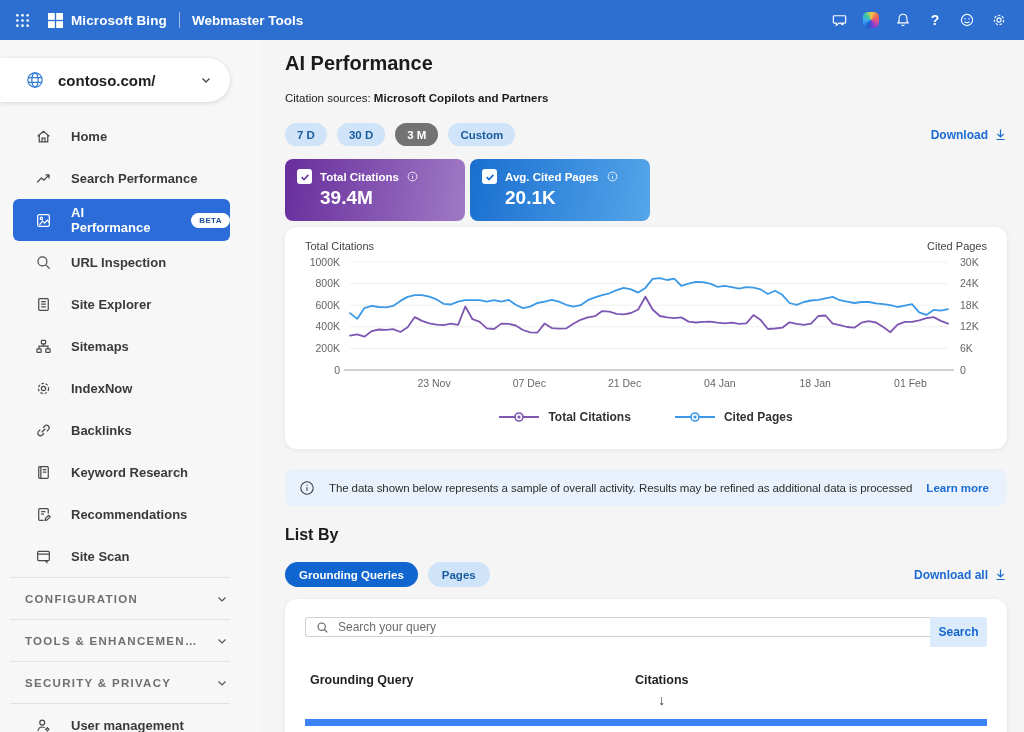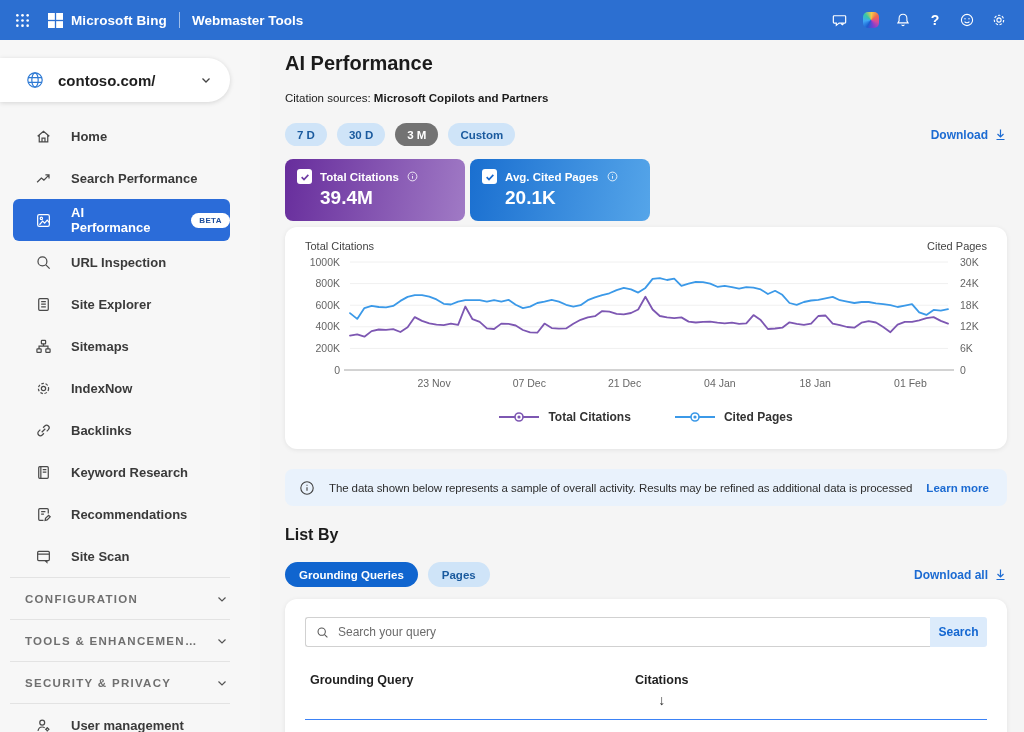--- a/index.html
+++ b/index.html
@@ -62,25 +62,25 @@
   .banner-text { font-size: 11.5px; color: #2e2e2e; flex: 1; white-space: nowrap; overflow: hidden; letter-spacing: -.1px; }
   .learn-more { color: #1c6bd2; font-size: 11.5px; font-weight: 600; white-space: nowrap; cursor: pointer; }
 
   .listby-title { margin-top: 20px; font-size: 16px; font-weight: 700; color: #1b1b1b; }
   .listby-row { margin-top: 18px; display: flex; align-items: center; }
   .tab-pill { height: 25px; padding: 0 14px; border-radius: 13px; font-size: 11.5px; font-weight: 700; display: flex; align-items: center; margin-right: 10px; cursor: pointer; background: #cfe4f8; color: #1a5a9e; }
   .tab-pill.selected { background: #1065cf; color: #fff; }
 
   .table-card { margin-top: 12px; background: #fff; border-radius: 12px 12px 0 0; box-shadow: 0 1px 5px rgba(0,0,0,.08); padding: 18px 20px; height: 200px; }
   .search-row { display: flex; }
-  .search-box { flex: 1; height: 30px; border: 1px solid #d1d1d1; border-right: none; border-radius: 3px 0 0 3px; display: flex; align-items: center; padding: 0 10px; gap: 9px; background: #fff; }
+  .search-box { flex: 1; height: 20px; border: 1px solid #d1d1d1; border-right: none; border-radius: 3px 0 0 3px; display: flex; align-items: center; padding: 0 10px; gap: 9px; background: #fff; }
   .search-box input { border: none; outline: none; flex: 1; font-size: 12px; font-family: inherit; color: #333; }
   .search-box input::placeholder { color: #6b6b6b; }
   .search-btn { width: 57px; height: 30px; background: #dcebfb; color: #1467d1; font-weight: 700; font-size: 12px; border: none; border-radius: 0 3px 3px 0; font-family: inherit; cursor: pointer; }
-  .thead { margin-top: 26px; display: flex; font-size: 12.5px; font-weight: 700; color: #1f1f1f; padding-bottom: 12px; border-bottom: 1px solid #3b82f6; }
+  .thead { margin-top: 26px; display: flex; font-size: 12.5px; font-weight: 700; color: #1f1f1f; padding-bottom: 12px; border-bottom: 7px solid #3b82f6; }
   .col-q { width: 330px; padding-left: 5px; }
   .col-c { display: flex; align-items: center; gap: 6px; flex-direction: column; }
   .sort-arrow { font-size: 14px; color: #333; line-height: 1; }
   .trow { display: flex; font-size: 12.5px; color: #3c3c3c; padding: 12px 0; }
 </style>
 </head>
 <body>
 
 <div class="topbar">
   <div class="waffle">

